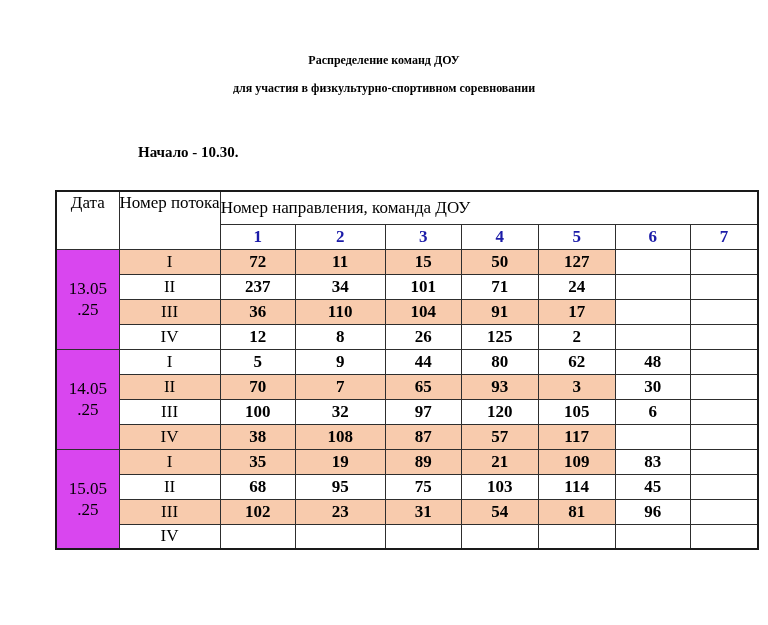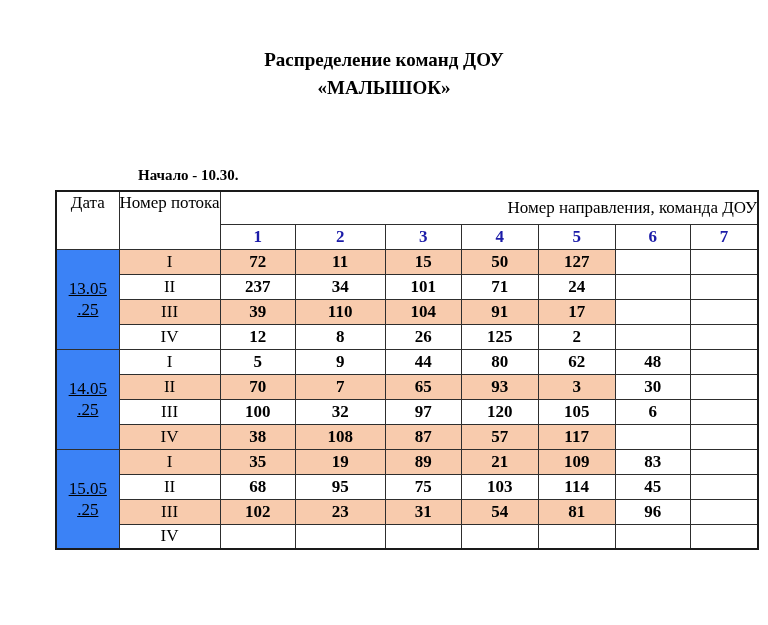--- a/index.html
+++ b/index.html
@@ -15,32 +15,31 @@
   }
   .page { position: absolute; inset: 0; }
 
   .title-block {
     position: absolute;
     top: 46px;
     left: 0;
     width: 768px;
     text-align: center;
     font-weight: bold;
-    font-size: 19px;
+    font-size: 12px;
     line-height: 28px;
     color: var(--text, #000);
   }
 
   .start-note {
     position: absolute;
     left: 138px;
     top: 144px;
     font-weight: bold;
     font-size: 15px;
-    margin-top: 23px;
   }
 
   table.dist {
     position: absolute;
     left: 55px;
     top: 190px;
     border-collapse: collapse;
     table-layout: fixed;
     border: 2px solid #1a1a1a;
   }
@@ -59,38 +58,37 @@
     font-weight: normal;
     font-size: 17px;
     text-align: center;
     padding-top: 3px;
     white-space: normal;
     line-height: 22px;
   }
   th.th-direction {
     font-weight: normal;
     font-size: 17px;
-    text-align: right;
+    text-align: left;
     vertical-align: middle;
     margin-top: 12px;
   }
   td.num-head {
     font-weight: bold;
     font-size: 17px;
     text-align: center;
     color: var(--accent, #1b1ba8);
     vertical-align: middle;
   }
   td.date-cell {
     text-align: center;
     font-size: 17px;
     line-height: 21px;
     vertical-align: middle;
-    background: #3b82f6;
-    text-decoration: underline;
+    background: #d946ef;
   }
   td.stream-cell {
     text-align: center;
     font-size: 17px;
     vertical-align: middle;
   }
   td.val-cell {
     text-align: center;
     font-weight: bold;
     font-size: 17px;
@@ -106,21 +104,21 @@
     font-size: 15px;
   }
 </style>
 </head>
 <body>
 
 <div class="page">
 
   <div class="title-block">
     <div>Распределение команд ДОУ</div>
-    <div>«МАЛЫШОК»</div>
+    <div>для участия в физкультурно-спортивном соревновании</div>
   </div>
 
   <div class="start-note">Начало - 10.30.</div>
 
   <table class="dist">
     <colgroup id="cols">
         <col style="width: 63px;">
         <col style="width: 89px;">
         <col style="width: 75px;">
         <col style="width: 90px;">
@@ -166,21 +164,21 @@
           <td class="val-cell">237</td>
           <td class="val-cell">34</td>
           <td class="val-cell">101</td>
           <td class="val-cell">71</td>
           <td class="val-cell">24</td>
           <td class="val-cell"></td>
           <td class="val-cell"></td>
         </tr>
         <tr>
           <td class="stream-cell hl">III</td>
-          <td class="val-cell hl">39</td>
+          <td class="val-cell hl">36</td>
           <td class="val-cell hl">110</td>
           <td class="val-cell hl">104</td>
           <td class="val-cell hl">91</td>
           <td class="val-cell hl">17</td>
           <td class="val-cell"></td>
           <td class="val-cell"></td>
         </tr>
         <tr>
           <td class="stream-cell">IV</td>
           <td class="val-cell">12</td>

